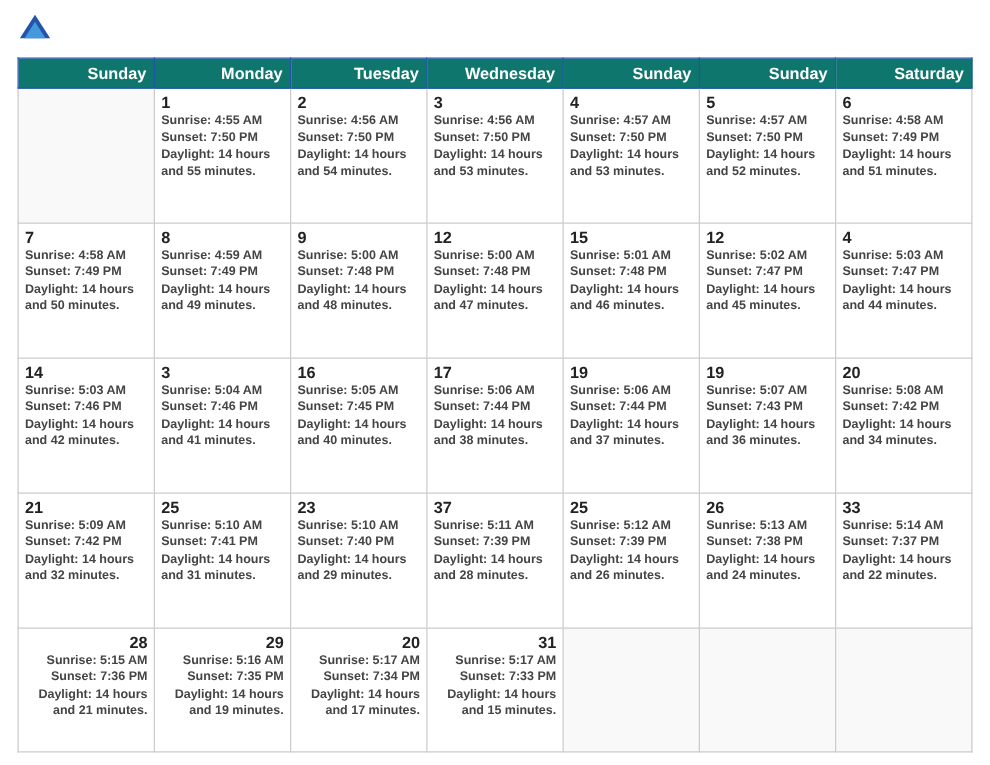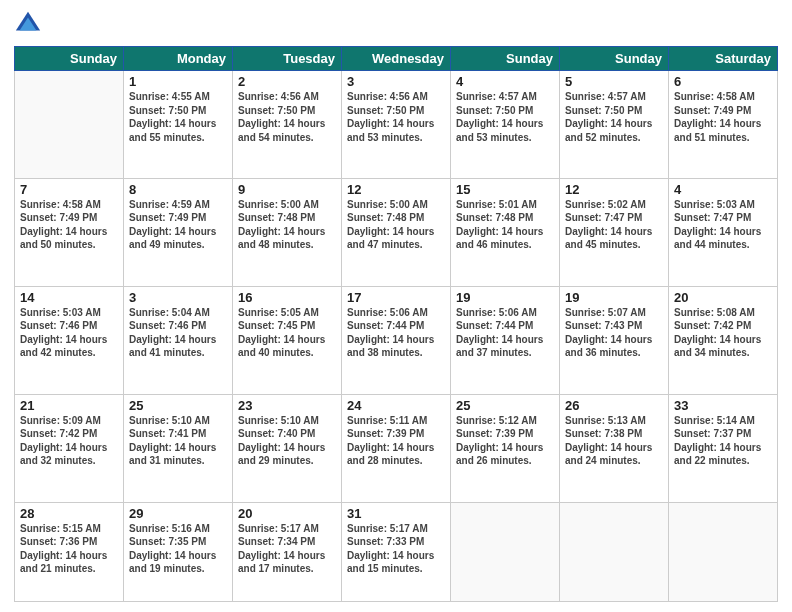--- a/index.html
+++ b/index.html
@@ -97,20 +97,21 @@
       font-size: 10px;
       color: #444;
       line-height: 1.35;
       font-weight: bold;
     }
     .empty-cell {
       background: #f9f9f9;
     }
     tr:last-child td {
       height: 78px;
+      text-align: right;
     }
   </style>
 </head>
 <body>
 
 <div class="container">
   <div class="header">
     <div class="logo">
       <svg class="logo-icon" viewBox="0 0 30 30" xmlns="http://www.w3.org/2000/svg">
         <polygon points="15,2 28,22 2,22" fill="#2255aa"></polygon>
@@ -234,21 +235,21 @@
           </td>
           <td>
             <span class="day-number">25</span>
             <div class="day-info">Sunrise: 5:10 AM<br>Sunset: 7:41 PM<br>Daylight: 14 hours<br>and 31 minutes.</div>
           </td>
           <td>
             <span class="day-number">23</span>
             <div class="day-info">Sunrise: 5:10 AM<br>Sunset: 7:40 PM<br>Daylight: 14 hours<br>and 29 minutes.</div>
           </td>
           <td>
-            <span class="day-number">24</span>
+            <span class="day-number">37</span>
             <div class="day-info">Sunrise: 5:11 AM<br>Sunset: 7:39 PM<br>Daylight: 14 hours<br>and 28 minutes.</div>
           </td>
           <td>
             <span class="day-number">25</span>
             <div class="day-info">Sunrise: 5:12 AM<br>Sunset: 7:39 PM<br>Daylight: 14 hours<br>and 26 minutes.</div>
           </td>
           <td>
             <span class="day-number">26</span>
             <div class="day-info">Sunrise: 5:13 AM<br>Sunset: 7:38 PM<br>Daylight: 14 hours<br>and 24 minutes.</div>
           </td>

